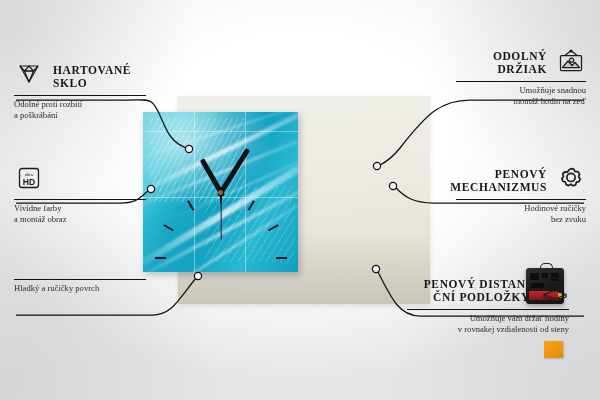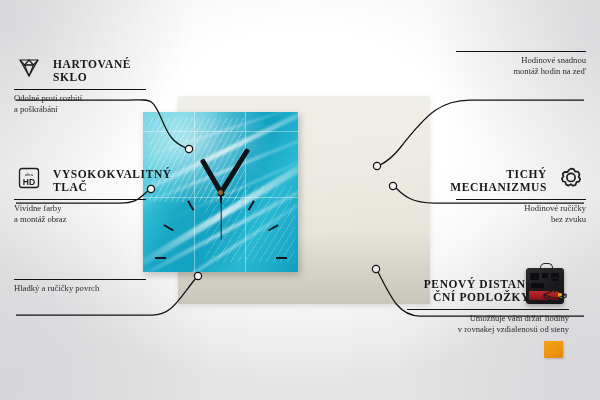--- a/index.html
+++ b/index.html
@@ -258,21 +258,21 @@
   .f-sub {
     font-family: "Liberation Serif", serif;
     font-size: 8.6px;
     line-height: 10.6px;
     color: #2a2b2d;
     margin-top: 3px;
     white-space: pre-line;
   }
 
   
-  #feat-glass    { left: 14px;  top: 56px;  }
+  #feat-glass    { left: 14px;  top: 62px;  }
   #feat-print    { left: 14px;  top: 166px; }
   #feat-edges    { left: 14px;  top: 276px; }
   
   #feat-holder   { left: 371px; top: 48px;  }
   #feat-mech     { left: 371px; top: 166px; }
   #feat-foam     { left: 354px; top: 276px; }
 
   #feat-glass  .f-rule { width: 132px; }
   #feat-print  .f-rule { width: 132px; }
   #feat-edges  .f-rule { width: 132px; }
@@ -378,50 +378,63 @@
 
   <div class="feature left" id="feat-print">
     <div class="f-head">
       <span class="f-icon">
         <svg width="26" height="24" viewBox="0 0 26 24">
           <rect x="3.5" y="2.5" width="19" height="19" rx="2.5" fill="none" stroke="currentColor" stroke-width="1.3"></rect>
           <text x="13" y="10" font-family="Liberation Sans, sans-serif" font-size="4.4" text-anchor="middle" fill="currentColor">ultra</text>
           <text x="13" y="18.6" font-family="Liberation Sans, sans-serif" font-size="8.6" font-weight="bold" text-anchor="middle" fill="currentColor">HD</text>
         </svg>
       </span>
-      <span class="f-title">VYSOKOKVALITNÝ
-TLAČ</span>
     </div>
     <div class="f-rule"></div>
     <div class="f-sub">Vivídne farby
 a montáž obraz</div>
   </div>
 
   <div class="feature left" id="feat-edges">
     <div class="f-rule"></div>
     <div class="f-sub">Hladký a ručičky povrch</div>
   </div>
 
   <div class="feature right" id="feat-holder">
-    <div class="f-rule"></div>
-    <div class="f-sub">Hodinové snadnou
+    <div class="f-head">
+      <span class="f-icon">
+        <svg width="28" height="26" viewBox="0 0 28 26">
+          <g fill="none" stroke="currentColor" stroke-width="1.25" stroke-linejoin="round">
+            <path d="M14 2.5 L8 7.5 M14 2.5 L20 7.5"></path>
+            <rect x="3.5" y="7.5" width="21" height="15" rx="1"></rect>
+            <path d="M5.5 19.5 L11 13 L15 17.5 L18 14.5 L22.5 19.5 Z" fill="currentColor" fill-opacity=".12"></path>
+            <circle cx="14.6" cy="12.2" r="2.1"></circle>
+          </g>
+          <circle cx="14" cy="3" r="1.5" fill="currentColor"></circle>
+        </svg>
+      </span>
+      <span class="f-title">ODOLNÝ
+DRŽIAK</span>
+    </div>
+    <div class="f-rule"></div>
+    <div class="f-sub">Umožňuje snadnou
 montáž hodin na zeď</div>
   </div>
 
   <div class="feature right" id="feat-mech">
     <div class="f-head">
       <span class="f-icon">
         <svg width="28" height="26" viewBox="0 0 28 26">
           <g fill="none" stroke="currentColor" stroke-width="1.7" stroke-linejoin="round">
             <path d="M14 2.6 L16.8 3.2 L18.2 5.6 L21 5.6 L22.6 8.1 L21.6 10.7 L23.2 13 L22 15.6 L19.4 16.2 L18.6 18.9 L16 19.8 L14 18.2 L11.7 19.6 L9.1 18.6 L8.4 16 L5.8 15.2 L4.9 12.6 L6.5 10.5 L5.7 7.9 L7.6 5.9 L10.3 6.2 L11.9 3.9 Z"></path>
             <circle cx="14" cy="11.4" r="4.1"></circle>
           </g>
         </svg>
       </span>
-      <span class="f-title">TICHÝ
+      <span class="f-title">PENOVÝ
 MECHANIZMUS</span>
     </div>
     <div class="f-rule"></div>
     <div class="f-sub">Hodinové ručičky
 bez zvuku</div>
   </div>
 
   <div class="feature right" id="feat-foam">
     <div class="f-head">
       <span class="f-icon">

